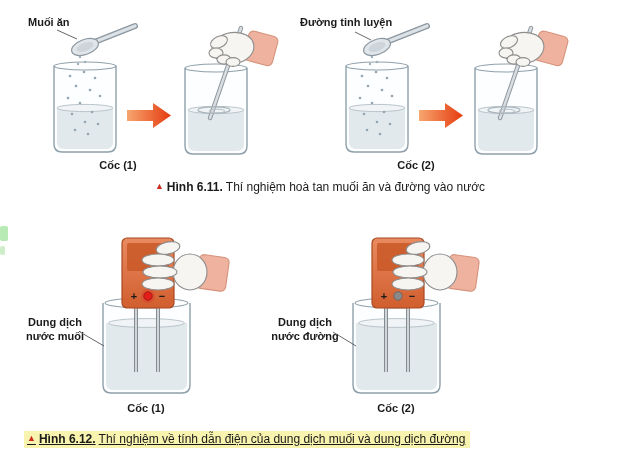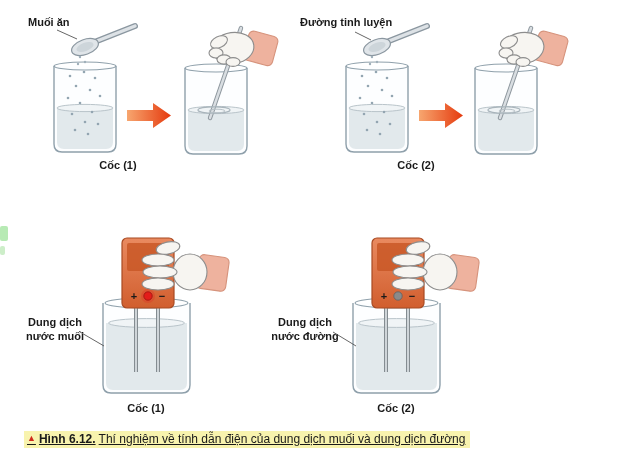--- a/index.html
+++ b/index.html
@@ -142,20 +142,23 @@
       <ellipse cx="509" cy="36" rx="9" ry="5.5" transform="rotate(-25 509 36)" fill="#f7f5f1"></ellipse>
       <ellipse cx="506" cy="47" rx="7" ry="5" fill="#f7f5f1"></ellipse>
       <ellipse cx="514" cy="53.5" rx="7" ry="4.6" fill="#f7f5f1"></ellipse>
       <ellipse cx="523" cy="56" rx="7" ry="4.4" fill="#f7f5f1"></ellipse>
     </g>
 
     <text x="118" y="163" font-size="11" font-weight="bold" text-anchor="middle">Cốc (1)</text>
     <text x="416" y="163" font-size="11" font-weight="bold" text-anchor="middle">Cốc (2)</text>
   </svg>
 
+  <div class="caption" style="left:0;top:178px;text-align:center;">
+    <span class="marker">▲</span><b>Hình 6.11.</b><span>Thí nghiệm hoà tan muối ăn và đường vào nước</span>
+  </div>
 
   <div class="artifact" style="left:0;top:226px;width:8px;height:15px;background:#b7eab4;"></div>
   <div class="artifact" style="left:0;top:246px;width:5px;height:9px;background:#cdeec9;"></div>
 
   <svg class="fig" style="left:0;top:222px;" width="640" height="200" viewBox="0 0 640 200">
     <defs>
       <linearGradient id="gDev" x1="0" y1="0" x2="0" y2="1">
         <stop offset="0" stop-color="#e98a60"></stop>
         <stop offset="1" stop-color="#d15e2e"></stop>
       </linearGradient>

